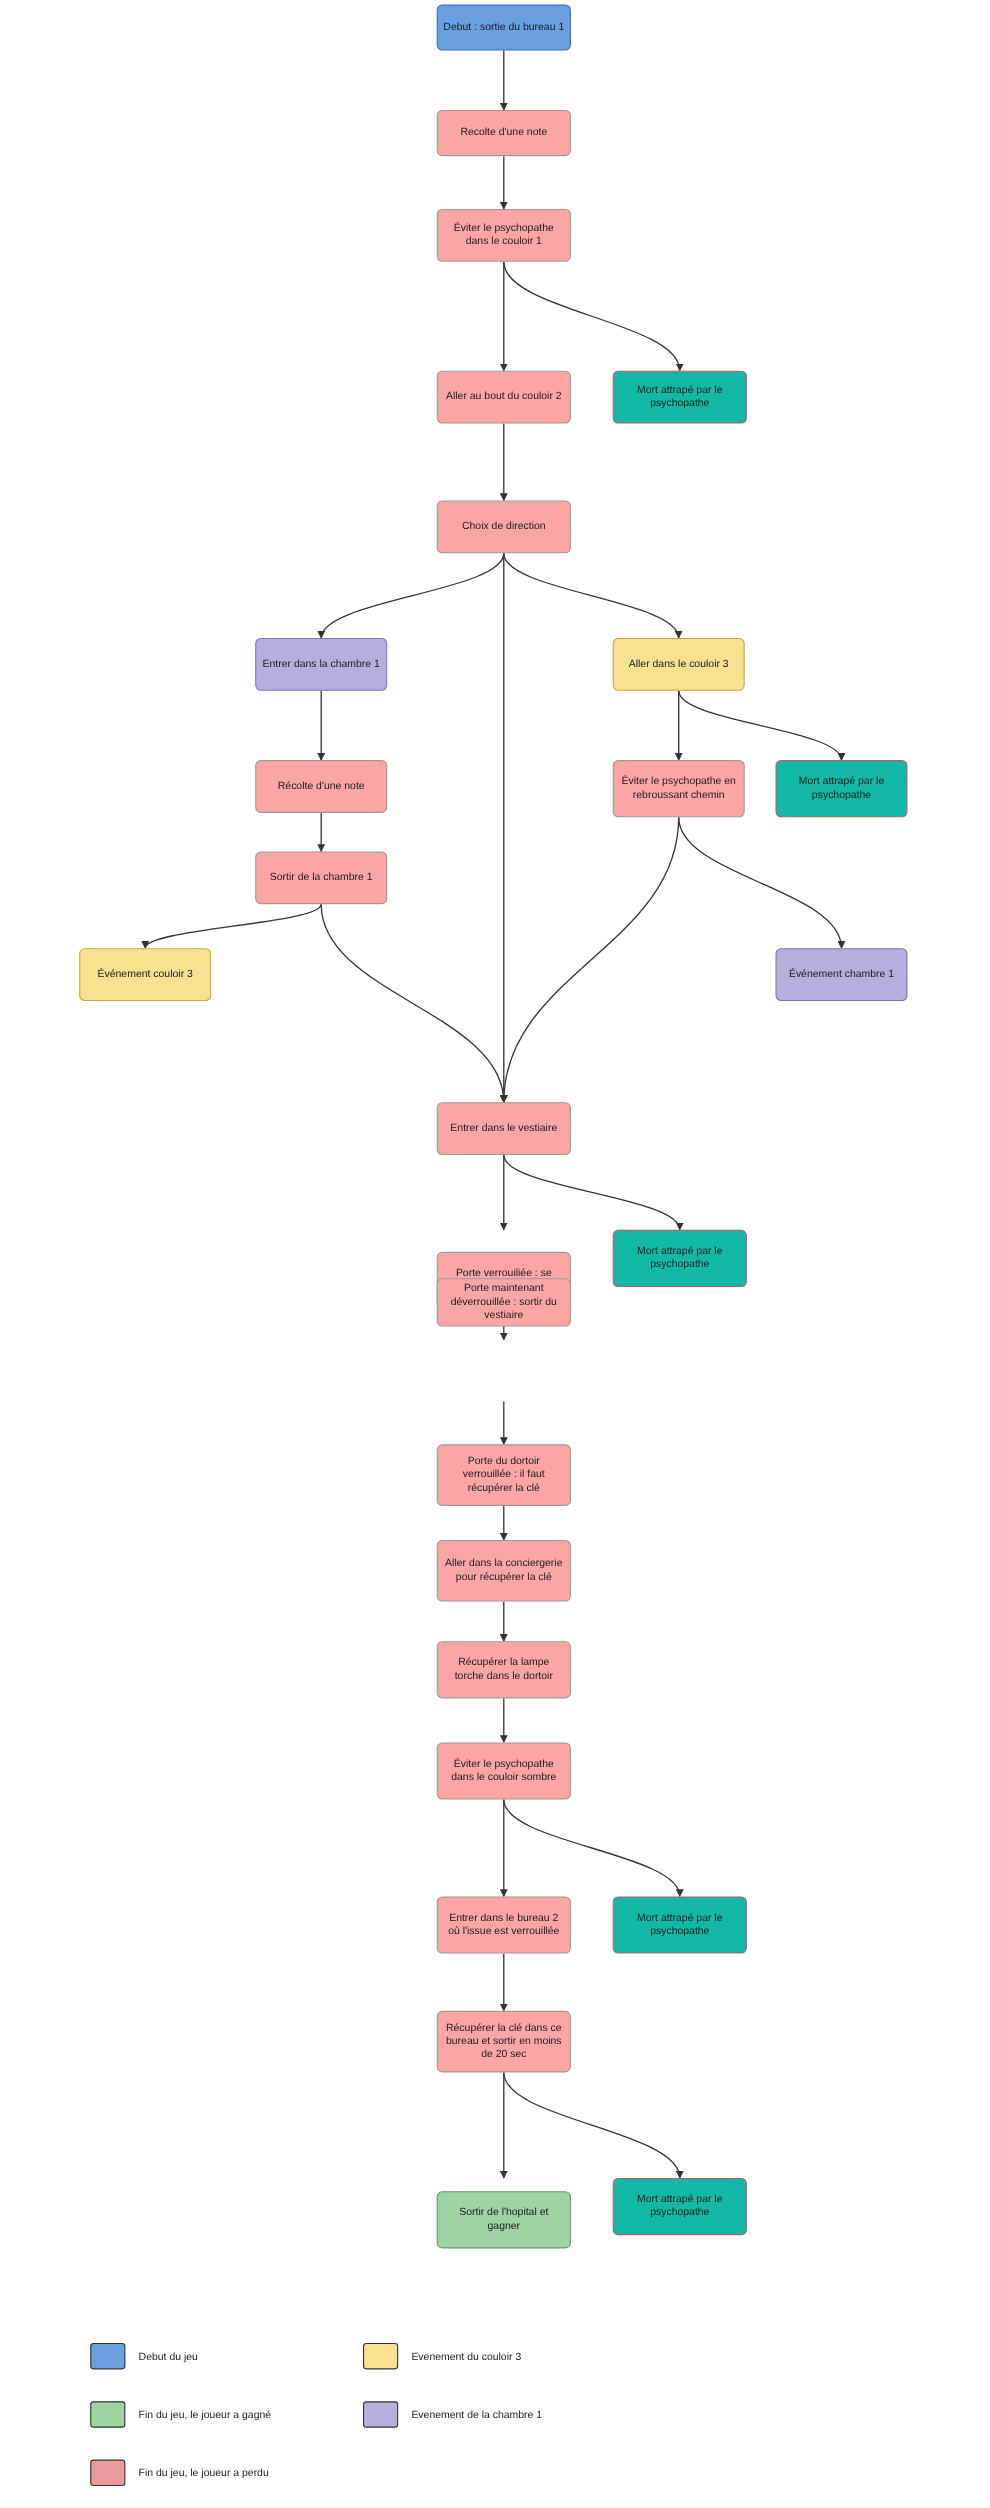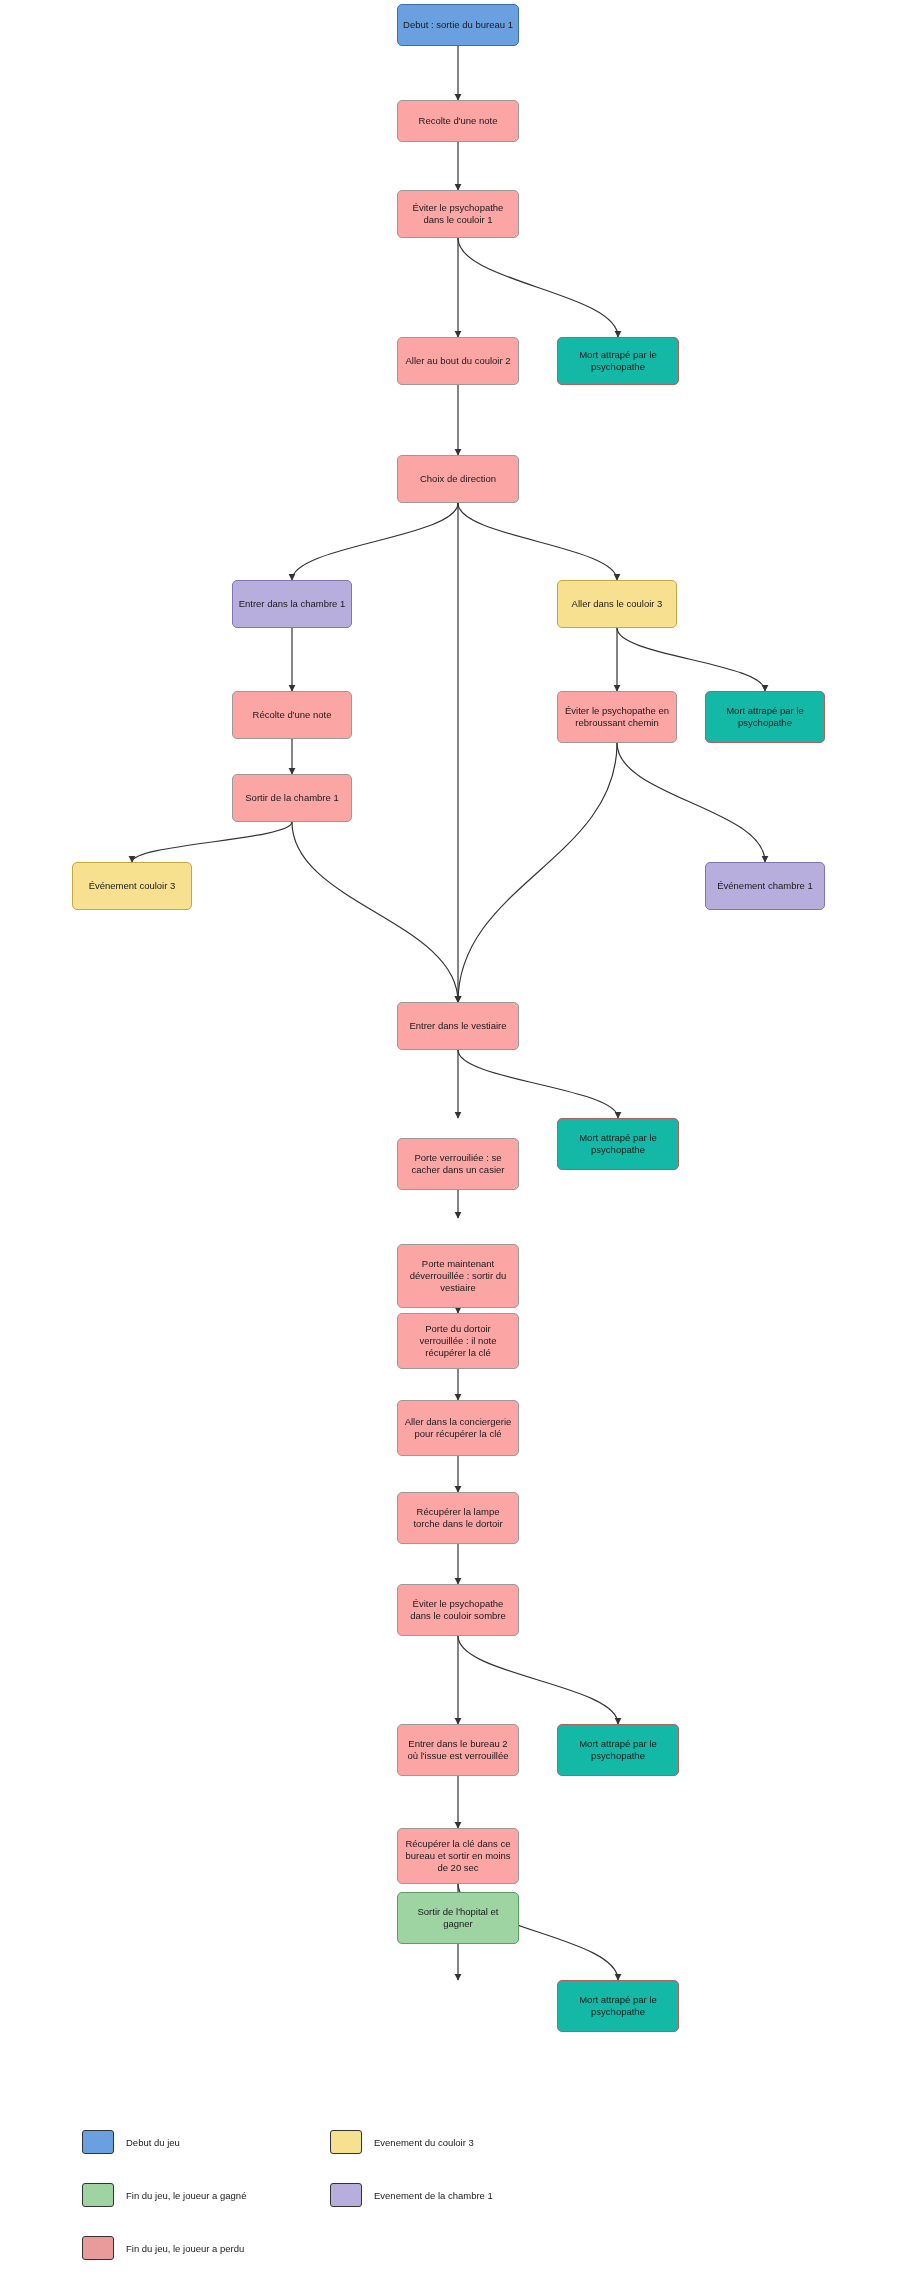--- a/index.html
+++ b/index.html
@@ -128,29 +128,29 @@
       <div class="node n-yellow" style="left: 557px; top: 580px; width: 120px; height: 48px;">Aller dans le couloir 3</div>
       <div class="node n-white" style="left: 232px; top: 691px; width: 120px; height: 48px;">Récolte d'une note</div>
       <div class="node n-white" style="left: 557px; top: 691px; width: 120px; height: 52px;">Éviter le psychopathe en rebroussant chemin</div>
       <div class="node n-red" style="left: 705px; top: 691px; width: 120px; height: 52px;">Mort attrapé par le psychopathe</div>
       <div class="node n-white" style="left: 232px; top: 774px; width: 120px; height: 48px;">Sortir de la chambre 1</div>
       <div class="node n-yellow" style="left: 72px; top: 862px; width: 120px; height: 48px;">Événement couloir 3</div>
       <div class="node n-purple" style="left: 705px; top: 862px; width: 120px; height: 48px;">Événement chambre 1</div>
       <div class="node n-white" style="left: 397px; top: 1002px; width: 122px; height: 48px;">Entrer dans le vestiaire</div>
       <div class="node n-white" style="left: 397px; top: 1118px; width: 122px; height: 52px; margin-top: 20px;">Porte verrouiliée : se cacher dans un casier</div>
       <div class="node n-red" style="left: 557px; top: 1118px; width: 122px; height: 52px;">Mort attrapé par le psychopathe</div>
-      <div class="node n-white" style="left: 397px; top: 1244px; width: 122px; height: 64px;">Porte maintenant déverrouillée : sortir du vestiaire</div>
-      <div class="node n-white" style="left: 397px; top: 1313px; width: 122px; height: 56px;">Porte du dortoir verrouillée :  il note récupérer la clé</div>
+      <div class="node n-white" style="left: 397px; top: 1162px; width: 122px; height: 44px;">Porte maintenant déverrouillée : sortir du vestiaire</div>
+      <div class="node n-white" style="left: 397px; top: 1313px; width: 122px; height: 56px;">Porte du dortoir verrouillée :  il faut récupérer la clé</div>
       <div class="node n-white" style="left: 397px; top: 1400px; width: 122px; height: 56px;">Aller dans la conciergerie pour récupérer la clé</div>
       <div class="node n-white" style="left: 397px; top: 1492px; width: 122px; height: 52px;">Récupérer la lampe torche dans le dortoir</div>
       <div class="node n-white" style="left: 397px; top: 1584px; width: 122px; height: 52px; text-align: center;">Éviter le psychopathe dans le couloir sombre</div>
       <div class="node n-white" style="left: 397px; top: 1724px; width: 122px; height: 52px;">Entrer dans le bureau 2 où l'issue est verrouillée</div>
       <div class="node n-red" style="left: 557px; top: 1724px; width: 122px; height: 52px;">Mort attrapé par le psychopathe</div>
       <div class="node n-white" style="left: 397px; top: 1828px; width: 122px; height: 56px;">Récupérer la clé dans ce bureau et sortir en moins de 20 sec</div>
-      <div class="node n-green" style="left: 397px; top: 1892px; width: 122px; height: 52px;">Sortir de l'hopital et gagner</div>
+      <div class="node n-green" style="left: 397px; top: 1992px; width: 122px; height: 52px;">Sortir de l'hopital et gagner</div>
       <div class="node n-red" style="left: 557px; top: 1980px; width: 122px; height: 52px;">Mort attrapé par le psychopathe</div>
     </div>
 </div>
 
 <div id="legend">
     <div class="legend-item" style="left: 70px; top: 10px;">
       <span class="swatch" style="background: rgb(106, 159, 224);"></span>
       <span class="legend-label">Debut du jeu</span>
     </div>
     <div class="legend-item" style="left: 318px; top: 10px;">

